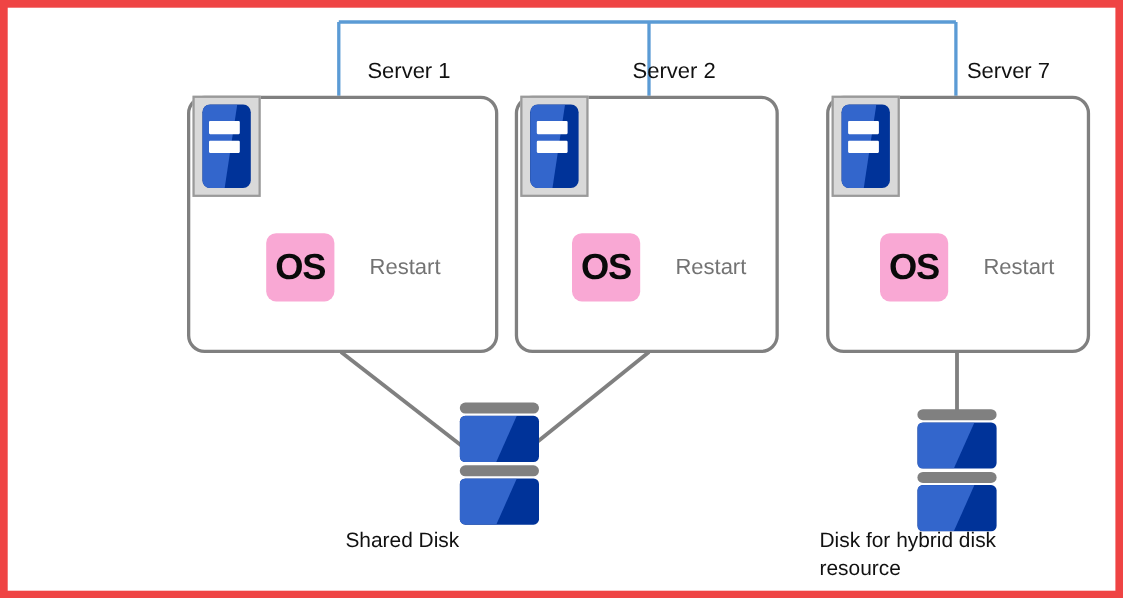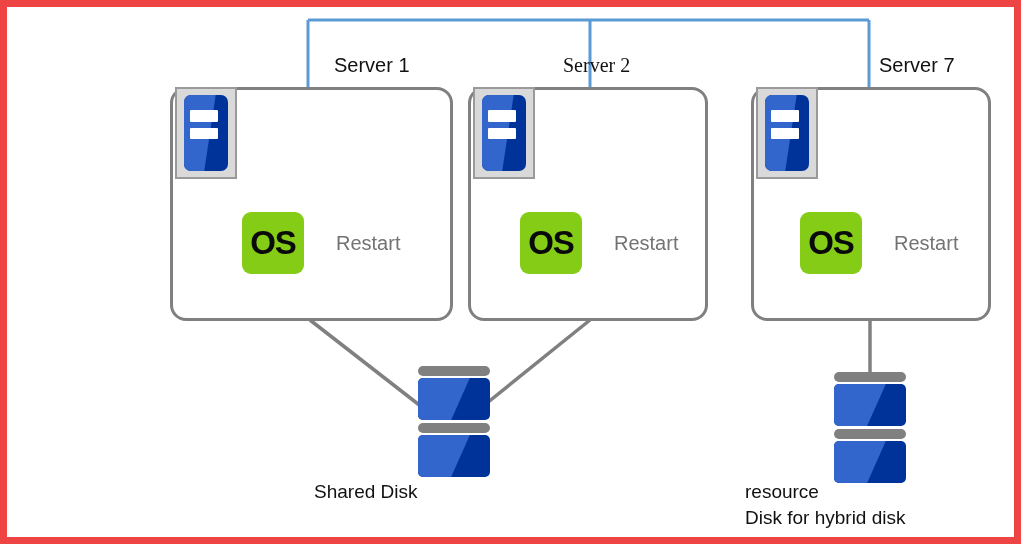--- a/index.html
+++ b/index.html
@@ -68,21 +68,21 @@
   .server-bar.b2 { top: 43%; }
 
   .os-group {
     position: absolute;
     display: flex;
     align-items: center;
   }
   .os-icon {
     width: 62px;
     height: 62px;
-    background: #84cc16;
+    background: #f9a8d4;
     border-radius: 9px;
     display: flex;
     align-items: center;
     justify-content: center;
     font-weight: bold;
     font-size: 33px;
     color: #0a0a0a;
     letter-spacing: -1px;
     font-family: "Liberation Sans", sans-serif;
     flex: none;
@@ -180,21 +180,21 @@
   <div class="server-box" style="left:461px; top:80px; width:240px; height:234px;"></div>
 
   <div class="server-icon" style="left:466px; top:80px; width:62px; height:92px;">
     <div class="server-icon-inner">
       <div class="server-icon-light"></div>
       <div class="server-bar b1"></div>
       <div class="server-bar b2"></div>
     </div>
   </div>
 
-  <div class="server-name" style="left:556px; top:47px;font-family:Liberation Serif, serif;">Server 2</div>
+  <div class="server-name" style="left:568px; top:47px;">Server 2</div>
 
   <div class="os-group" style="left:513px; top:205px;">
     <div class="os-icon">OS</div>
     <div class="os-label">Restart</div>
   </div>
 
   <div class="server-box" style="left:744px; top:80px; width:240px; height:234px;"></div>
 
   <div class="server-icon" style="left:749px; top:80px; width:62px; height:92px;">
     <div class="server-icon-inner">
@@ -233,17 +233,17 @@
       <div class="disk-block-light"></div>
     </div>
     <div class="disk-gap"></div>
     <div class="disk-bar"></div>
     <div class="disk-block">
       <div class="disk-block-light"></div>
     </div>
   </div>
 
   <div class="disk-caption" style="left:738px; top:472px; width:250px;">
+    <div>Disk for hybrid disk</div>
     <div>resource</div>
-    <div>Disk for hybrid disk</div>
   </div>
 
 </div>
 
 </body></html>

